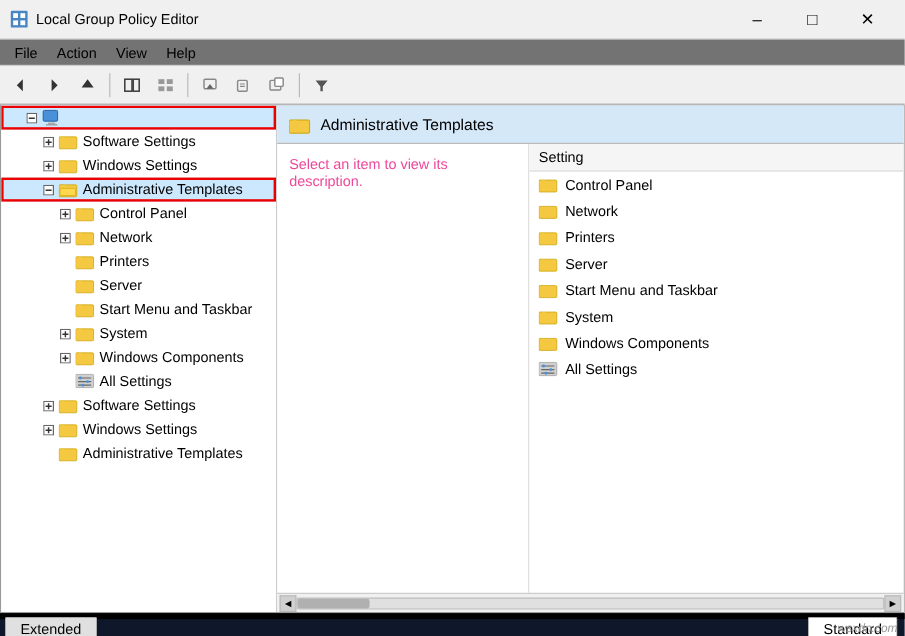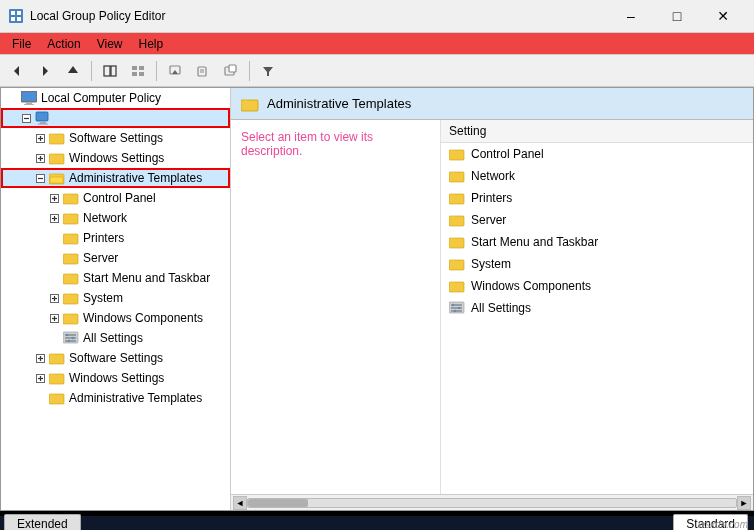--- a/index.html
+++ b/index.html
@@ -43,21 +43,21 @@
       justify-content: center;
       cursor: pointer;
       font-size: 14px;
       background: transparent;
       border: none;
     }
 
     
     .menu-bar {
       height: 22px;
-      background: #ef4444;
+      background: #737373;
       display: flex;
       align-items: center;
       padding: 0 4px;
       border-bottom: 1px solid #ccc;
     }
     .menu-item {
       padding: 2px 8px;
       cursor: pointer;
       font-size: 12px;
     }
@@ -385,32 +385,20 @@
   <button class="toolbar-btn">
     <svg width="14" height="14" viewBox="0 0 14 14">
       <polygon points="2,3 12,3 8,8 8,12 6,12 6,8" fill="#555"></polygon>
     </svg>
   </button>
 </div>
 
 <div class="main-container">
 
   <div class="tree-panel" id="tree-panel">
-  <div class="tree-item" style="padding-left: 4px;">
-        <span class="expand-btn"></span>
-        <span class="folder-icon">
-          <svg width="16" height="14" viewBox="0 0 16 14">
-    <rect x="0" y="0" width="16" height="11" rx="1" fill="#888" stroke="#555" stroke-width="0.8"></rect>
-    <rect x="1" y="1" width="14" height="9" fill="#4a90d9"></rect>
-    <rect x="5" y="11.5" width="6" height="1.5" fill="#aaa"></rect>
-    <rect x="3" y="13" width="10" height="0.8" fill="#999"></rect>
-  </svg>
-        </span>
-        <span class="tree-label">Local Computer Policy</span>
-      </div>
       <div class="tree-item highlighted" style="padding-left: 18px;">
         <span class="expand-btn">
           <svg width="9" height="9" viewBox="0 0 9 9">
             <rect x="0.5" y="0.5" width="8" height="8" fill="white" stroke="#666" stroke-width="1"></rect>
             <line x1="2" y1="4.5" x2="7" y2="4.5" stroke="#333" stroke-width="1.2"></line>
           </svg>
         </span>
         <span class="folder-icon">
           <svg width="16" height="14" viewBox="0 0 16 14">
     <rect x="1" y="1" width="12" height="9" rx="1" fill="#4a90d9" stroke="#2060a0" stroke-width="0.8"></rect>

